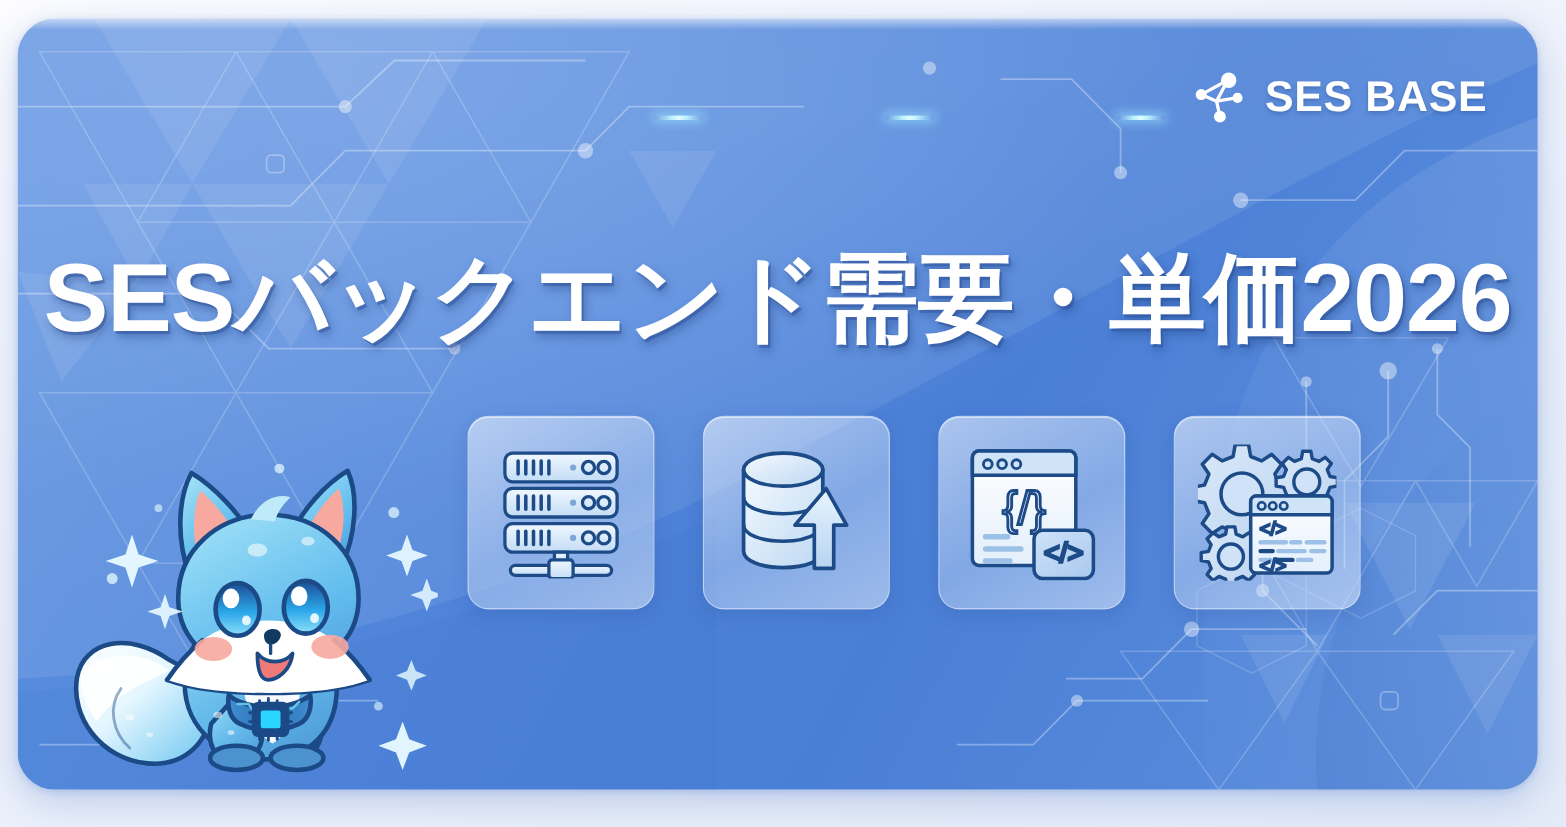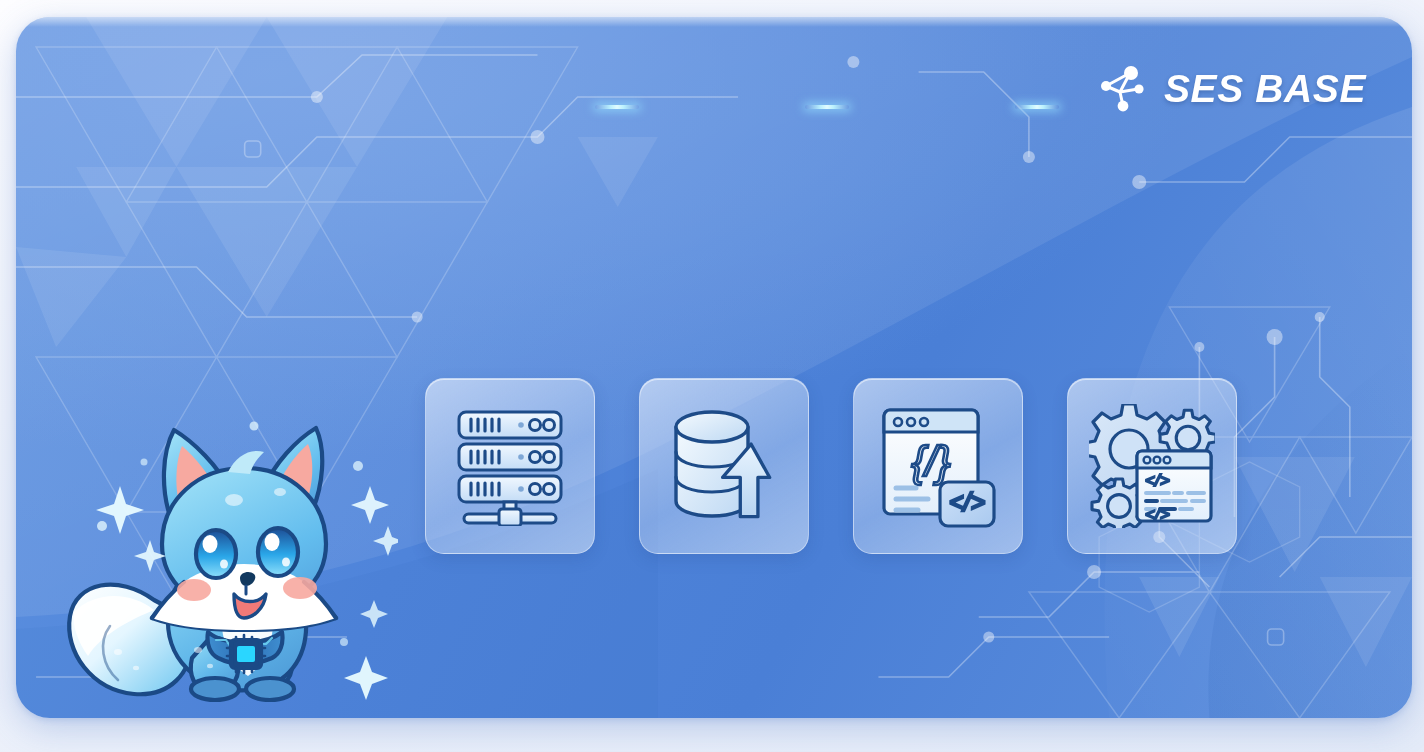--- a/index.html
+++ b/index.html
@@ -15,22 +15,21 @@
     background: linear-gradient(160deg, #fdfdff 0%, #eef2fb 45%, #e4ebf8 100%);
     position: relative;
   }
 
   
   #banner-frame {
     position: absolute;
     left: 0; top: 0;
     width: 1424px;
     height: 752px;
-    padding: 17px 12px 34px 16px;
-    font-style: italic;
+    padding: 17px 26px 34px 16px;
   }
 
   #banner-panel {
     position: relative;
     width: 100%;
     height: 100%;
     border-radius: 34px;
     overflow: hidden;
     background:
       radial-gradient(120% 100% at 18% 8%, #6b9ae4 0%, rgba(107,154,228,0) 55%),
@@ -271,20 +270,21 @@
         <g fill="#ffffff">
           <circle cx="33" cy="11" r="7"></circle>
           <circle cx="8" cy="24" r="5"></circle>
           <circle cx="41" cy="27" r="4.6"></circle>
           <circle cx="25" cy="44" r="5.4"></circle>
         </g>
       </svg>
       <span id="logo-text">SES BASE</span>
     </div>
 
+    <h1 id="banner-title">SESバックエンド需要・単価2026</h1>
 
     <div class="card-connector" id="connector-1"></div>
     <div class="card-connector" id="connector-2"></div>
     <div class="card-connector" id="connector-3"></div>
 
     <div id="icon-row">
 
       <div class="icon-card">
         <svg width="118" height="120" viewBox="0 0 118 120">
           <defs>

